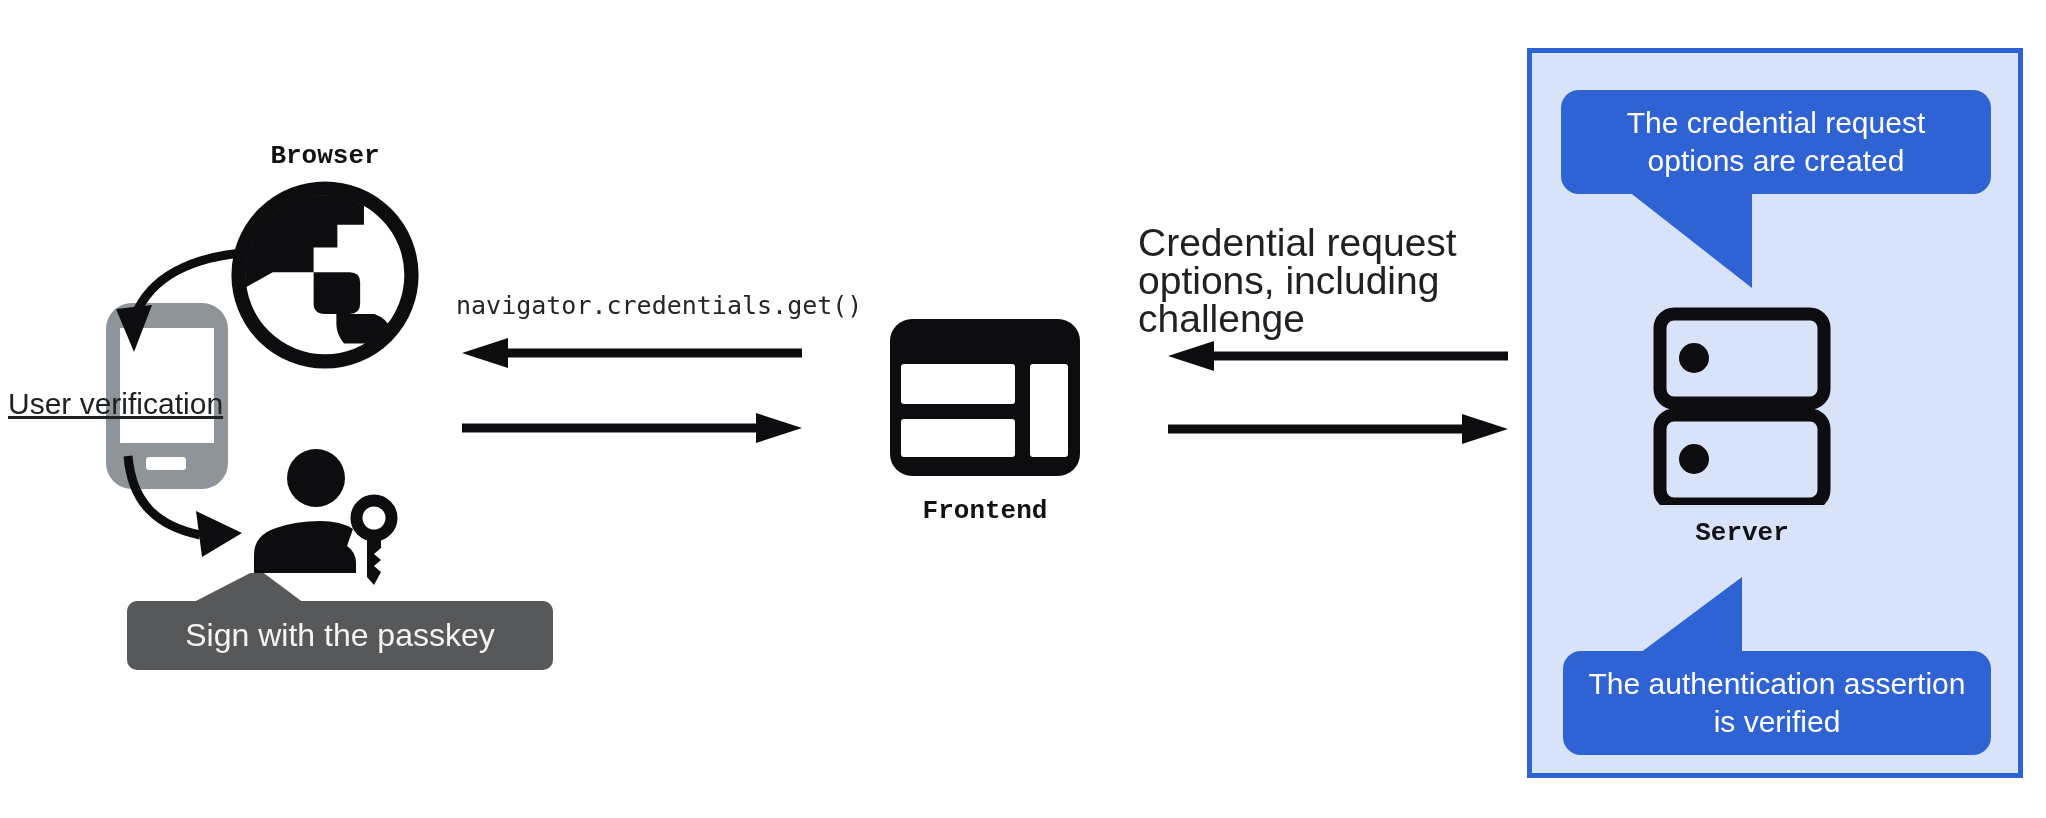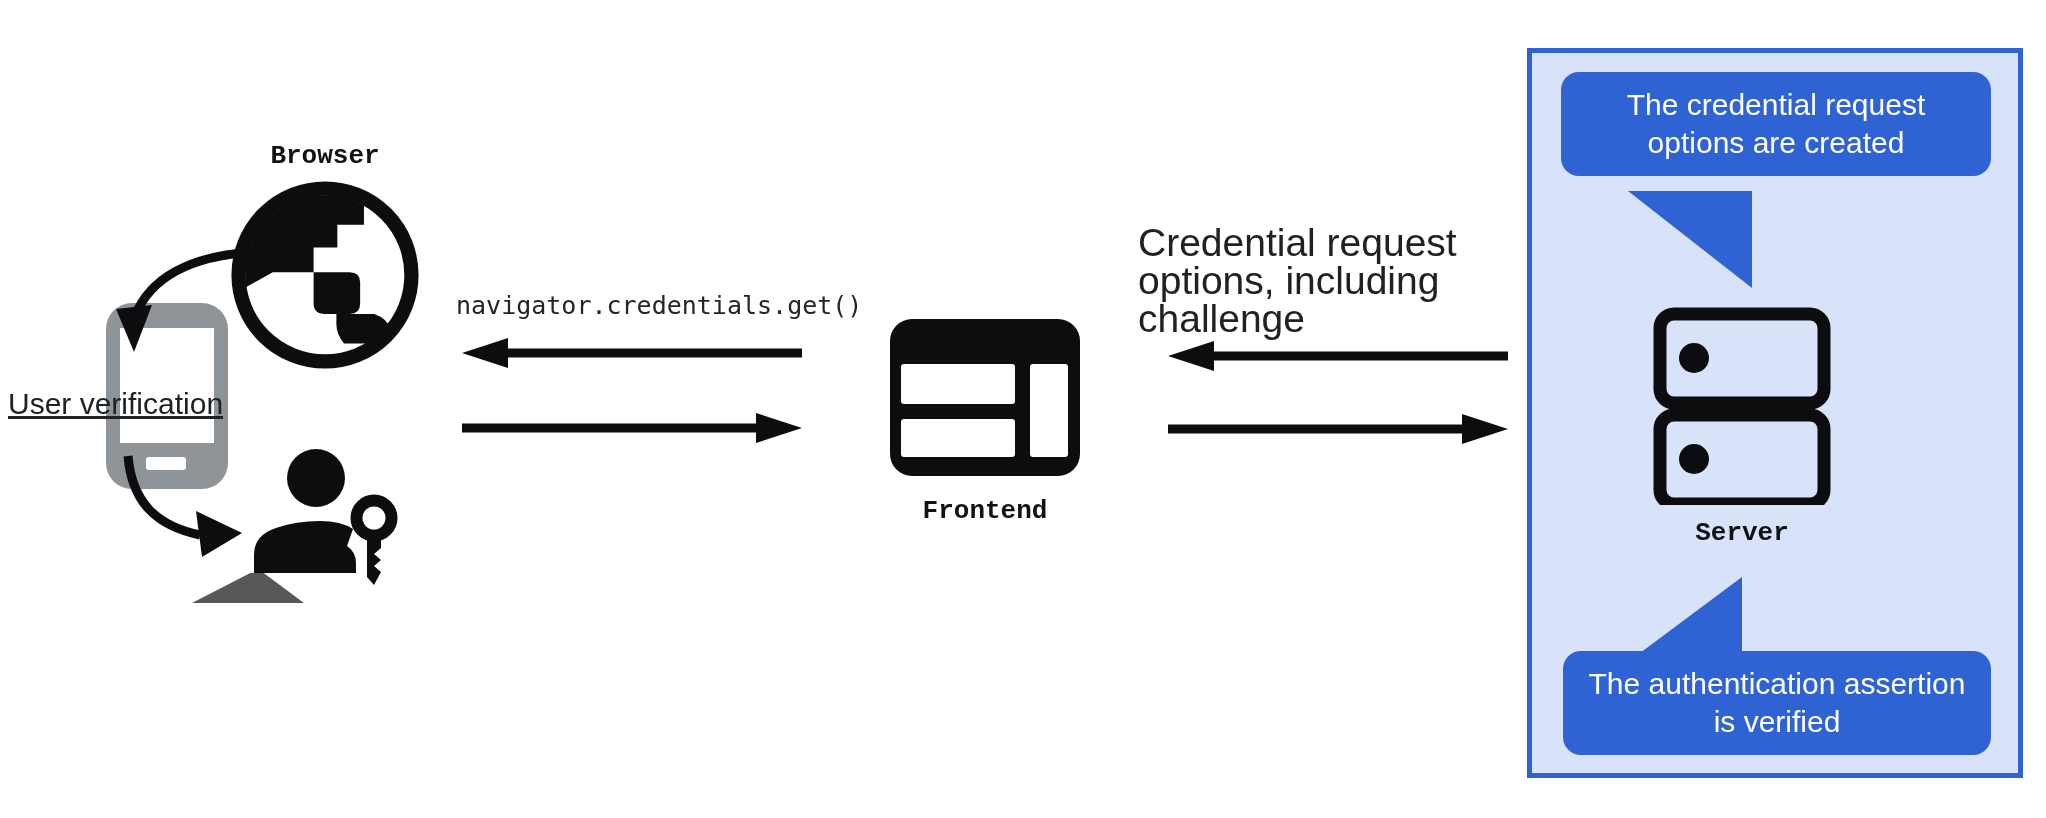--- a/index.html
+++ b/index.html
@@ -93,20 +93,21 @@
 
   <div class="abs tooltip-pointer" style="left:192px;top:573px;width:112px;height:30px;"></div>
 
   <svg class="abs" style="left:248px;top:442px;" width="152" height="148" viewBox="0 0 152 148">
     <circle class="ink" cx="68" cy="36" r="29"></circle>
     <path class="ink" d="M 6 131 L 6 113 Q 6 93 28 86 Q 48 79 72 79 Q 93 79 105 87 L 99 104 Q 108 110 108 121 L 108 131 Z"></path>
     <circle class="ink-stroke" cx="126" cy="76" r="17.5" stroke-width="12"></circle>
     <path class="ink" d="M 119 92 L 133 92 L 133 106 L 126 112 L 133 118 L 126 124 L 133 130 L 126 143 L 119 135 Z"></path>
   </svg>
 
+  <div class="abs tooltip-box" style="left:127px;top:601px;width:426px;height:69px;">Sign with the passkey</div>
 
   <div class="abs code" style="left:456px;top:266px;margin-top:25px;">navigator.credentials.get()</div>
 
   <svg class="abs" style="left:462px;top:335px;" width="340" height="36" viewBox="0 0 340 36">
     <polygon class="ink" points="0,18 46,3 46,33"></polygon>
     <rect class="ink" x="42" y="13.5" width="298" height="9"></rect>
   </svg>
 
   <svg class="abs" style="left:462px;top:410px;" width="340" height="36" viewBox="0 0 340 36">
     <rect class="ink" x="0" y="13.5" width="298" height="9"></rect>
@@ -133,21 +134,21 @@
   <svg class="abs" style="left:1168px;top:411px;" width="340" height="36" viewBox="0 0 340 36">
     <rect class="ink" x="0" y="13.5" width="298" height="9"></rect>
     <polygon class="ink" points="340,18 294,3 294,33"></polygon>
   </svg>
 
 
   <div class="abs panel" style="left:1527px;top:48px;width:496px;height:730px;">
 
     <div class="abs tail tail-down" style="left:96px;top:138px;width:124px;height:97px;"></div>
 
-    <div class="abs bubble" style="left:29px;top:19px;width:430px;height:104px;">The credential request options are created</div>
+    <div class="abs bubble" style="left:29px;top:37px;width:430px;height:104px;">The credential request options are created</div>
 
     <svg class="abs" style="left:121px;top:254px;" width="178" height="198" viewBox="0 0 178 198">
       <rect class="ink-stroke" x="7" y="7" width="164" height="89" rx="14" stroke-width="13"></rect>
       <circle class="ink" cx="41" cy="51" r="15"></circle>
       <rect class="ink-stroke" x="7" y="108" width="164" height="89" rx="14" stroke-width="13"></rect>
       <circle class="ink" cx="41" cy="152" r="15"></circle>
     </svg>
 
     <div class="abs lbl-bold center" style="left:121px;top:465px;width:178px;">Server</div>
 

